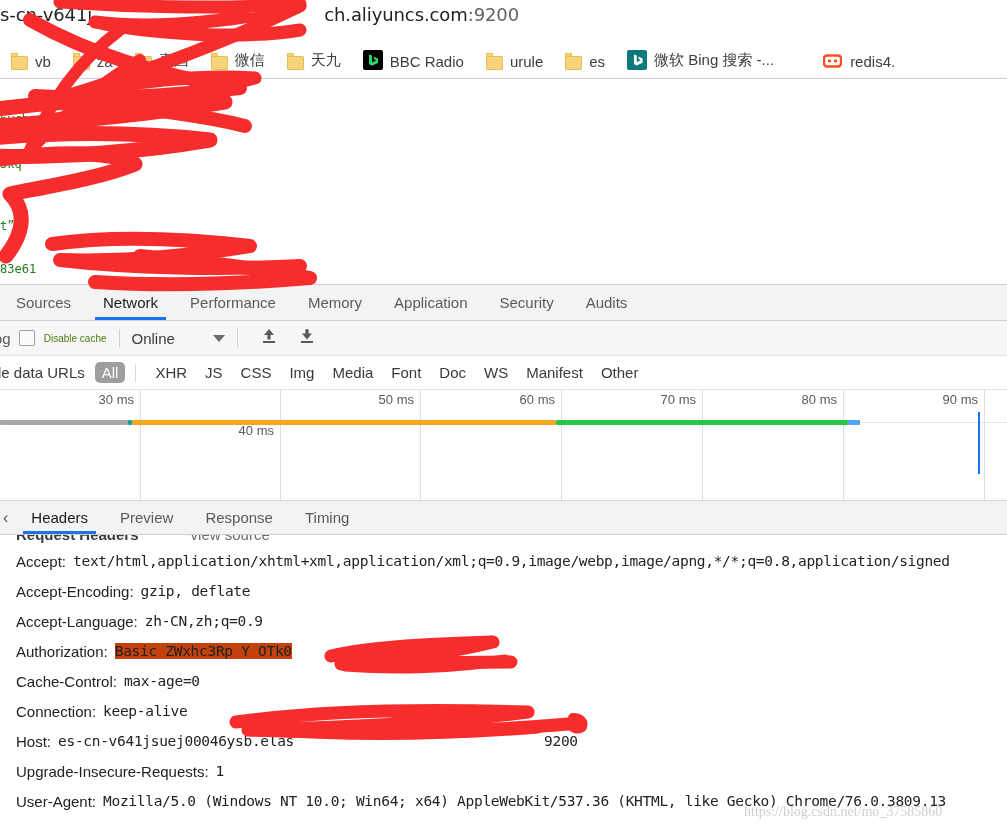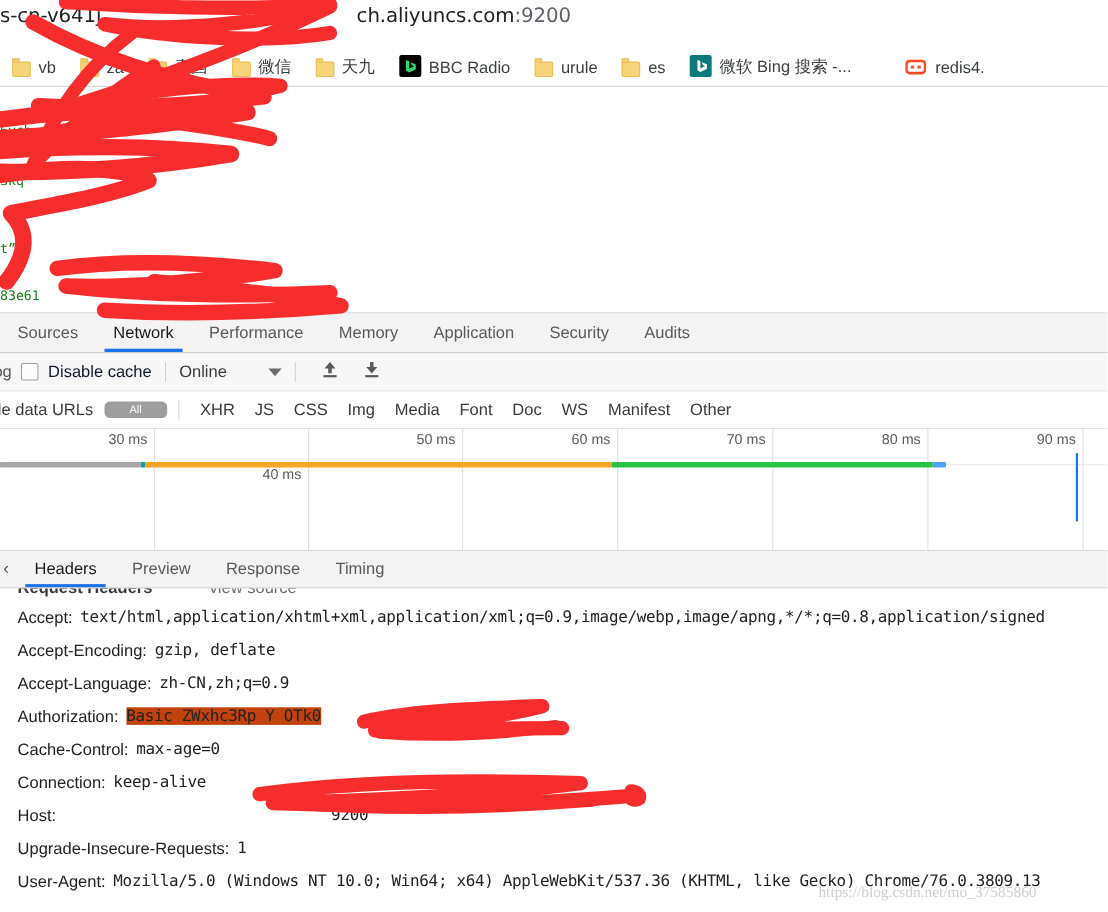--- a/index.html
+++ b/index.html
@@ -102,21 +102,21 @@
     padding-left:0px;
   }
   .tb-clip-text{
     font-size:15px;color:#5a5a5a;margin-left:-6px;padding-right:8px;
     white-space:nowrap;
   }
   .tb-check{
     width:14px;height:14px;border:1px solid #a0a0a0;background:#fbfbfb;
     border-radius:2px;flex:none;
   }
-  .tb-label{font-size:15px;color:#0f172a;margin-left:9px;white-space:nowrap;}
+  .tb-label{font-size:10px;color:#4d7c0f;margin-left:9px;white-space:nowrap;}
   .tb-sep{width:1px;height:18px;background:#d2d2d2;margin:0 12px;flex:none;}
   .tb-select{
     font-size:15px;color:#3a3a3a;display:flex;align-items:center;
     gap:38px;white-space:nowrap;
   }
   .caret-down{
     width:0;height:0;border-left:6px solid transparent;
     border-right:6px solid transparent;border-top:7px solid #6b6b6b;
   }
   .tb-arrow{margin:0 9px;flex:none;}
@@ -124,21 +124,21 @@
   
   .dt-filters{
     height:33px;background:#ffffff;border-bottom:1px solid #e2e2e2;
     display:flex;align-items:center;overflow:hidden;
   }
   .fl-clip{
     font-size:15px;color:#3a3a3a;margin-left:-7px;white-space:nowrap;
   }
   .fl-all{
     margin-left:10px;background:#9e9e9e;color:#fff;border-radius:5px;
-    font-size:10px;padding:2px 23px;white-space:nowrap;
+    font-size:15px;padding:2px 7px;white-space:nowrap;
   }
   .fl-sep{width:1px;height:18px;background:#d9d9d9;margin:0 10px;flex:none;}
   .fl-item{font-size:15px;color:#3a3a3a;padding:0 9px;white-space:nowrap;}
 
   
   .dt-overview{
     position:relative;height:110px;background:#ffffff;
     border-bottom:1px solid #d7d7d7;overflow:hidden;
   }
   .ov-tick{
@@ -446,20 +446,21 @@
       <div class="hdr-row">
         <span class="hdr-name">Cache-Control:</span>
         <span class="hdr-val">max-age=0</span>
       </div>
       <div class="hdr-row">
         <span class="hdr-name">Connection:</span>
         <span class="hdr-val">keep-alive</span>
       </div>
       <div class="hdr-row">
         <span class="hdr-name">Host:</span>
+        <span class="hdr-val">es-cn-v641jsuej00046ysb.elas</span>
         <span class="hdr-val" style="margin-left:250px;">9200</span>
       </div>
       <div class="hdr-row">
         <span class="hdr-name">Upgrade-Insecure-Requests:</span>
         <span class="hdr-val">1</span>
       </div>
       <div class="hdr-row">
         <span class="hdr-name">User-Agent:</span>
         <span class="hdr-val">Mozilla/5.0 (Windows NT 10.0; Win64; x64) AppleWebKit/537.36 (KHTML, like Gecko) Chrome/76.0.3809.13</span>
       </div>

